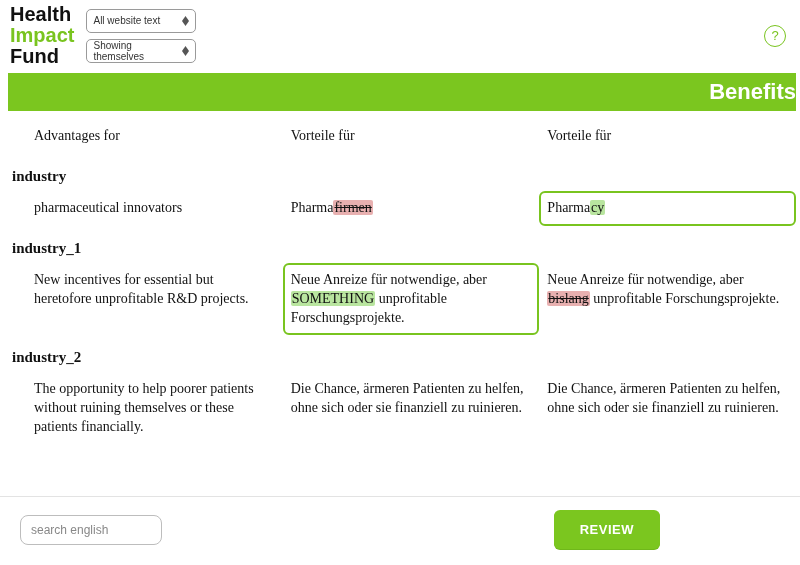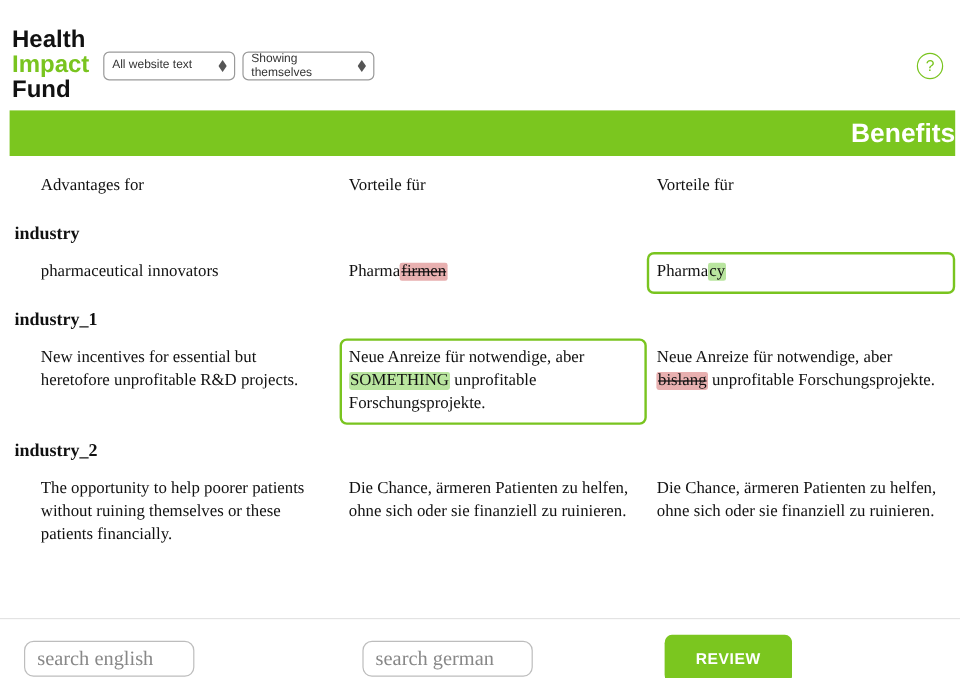--- a/index.html
+++ b/index.html
@@ -8,24 +8,24 @@
     --green-dark:#6fb71b;
     --border:#bdbdbd;
     --pink-hl:#e8b0b0;
     --green-hl:#b9e59f;
     --text:#111;
   }
   *{box-sizing:border-box;}
   html,body{margin:0;padding:0;width:800px;height:565px;font-family:Georgia,"Times New Roman",serif;color:var(--text);overflow:hidden;background:#fff;}
 
   
-  .topbar{display:flex;align-items:center;gap:12px;padding:23px 14px 2px 10px;}
+  .topbar{display:flex;align-items:center;gap:12px;padding:4px 14px 2px 10px;}
   .logo{line-height:1.05;font-family:Helvetica,Arial,sans-serif;font-weight:700;font-size:20px;}
   .logo .l-green{color:var(--green);}
-  .dropdowns{display:flex;flex-direction:row;gap:6px;}
+  .dropdowns{display:flex;flex-direction:column;gap:6px;}
   .dropdown{
     width:110px;height:24px;border:1px solid #9a9a9a;border-radius:5px;
     background:#fff;display:flex;align-items:center;justify-content:space-between;
     padding:0 6px;font-family:Helvetica,Arial,sans-serif;font-size:10px;color:#333;
     position:relative;
   }
   .dropdown .chev{display:flex;flex-direction:column;align-items:center;gap:0;}
   .chev svg{display:block;}
   .spacer{flex:1;}
   .help{
@@ -55,21 +55,21 @@
   .hl-pink{text-decoration:line-through;background:var(--pink-hl);border-radius:2px;padding:0 1px;}
   .hl-green{background:var(--green-hl);border-radius:2px;padding:0 1px;}
 
   
   .bottombar{
     height:66px;border-top:1px solid #e3e3e3;display:flex;align-items:center;
     gap:20px;padding:0 20px;
   }
   .search{
     width:142px;height:30px;border:1px solid var(--border);border-radius:8px;
-    padding:0 10px;font-family:Liberation Serif, serif;font-size:17px;color:#888;
+    padding:0 10px;font-family:Liberation Sans, sans-serif;font-size:12px;color:#888;
     display:flex;align-items:center;background:#fff;
   }
   .bottombar .gap{flex:1;}
   .review-btn{
     background:var(--green-bright);color:#fff;border:none;border-radius:6px;
     font-family:Helvetica,Arial,sans-serif;font-weight:700;font-size:13px;
     padding:12px 26px;letter-spacing:0.5px;margin-left:60px;
     box-shadow:0 1px 0 var(--green-dark);
   }
 </style>
@@ -139,21 +139,18 @@
         <div class="col">Die Chance, ärmeren Patienten zu helfen, ohne sich oder sie finanziell zu ruinieren.</div>
       </div>
     </div>
 </div>
 
 <div class="bottombar">
   <div class="search">
     <span>search english</span>
   </div>
   <div style="width:100px"></div>
-  <div class="search">
-    <span>search german</span>
-  </div>
   <div class="gap"></div>
   <button class="review-btn">
     <span>REVIEW</span>
   </button>
   <div style="width:100px"></div>
 </div>
 
 </body></html>

